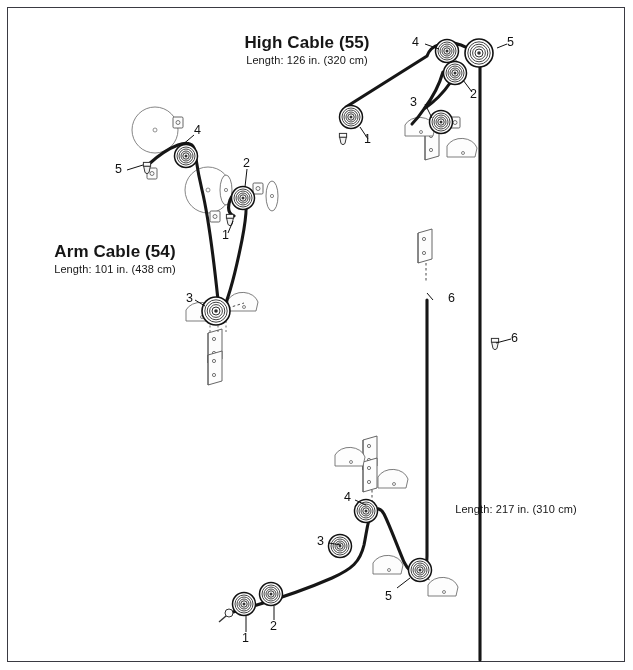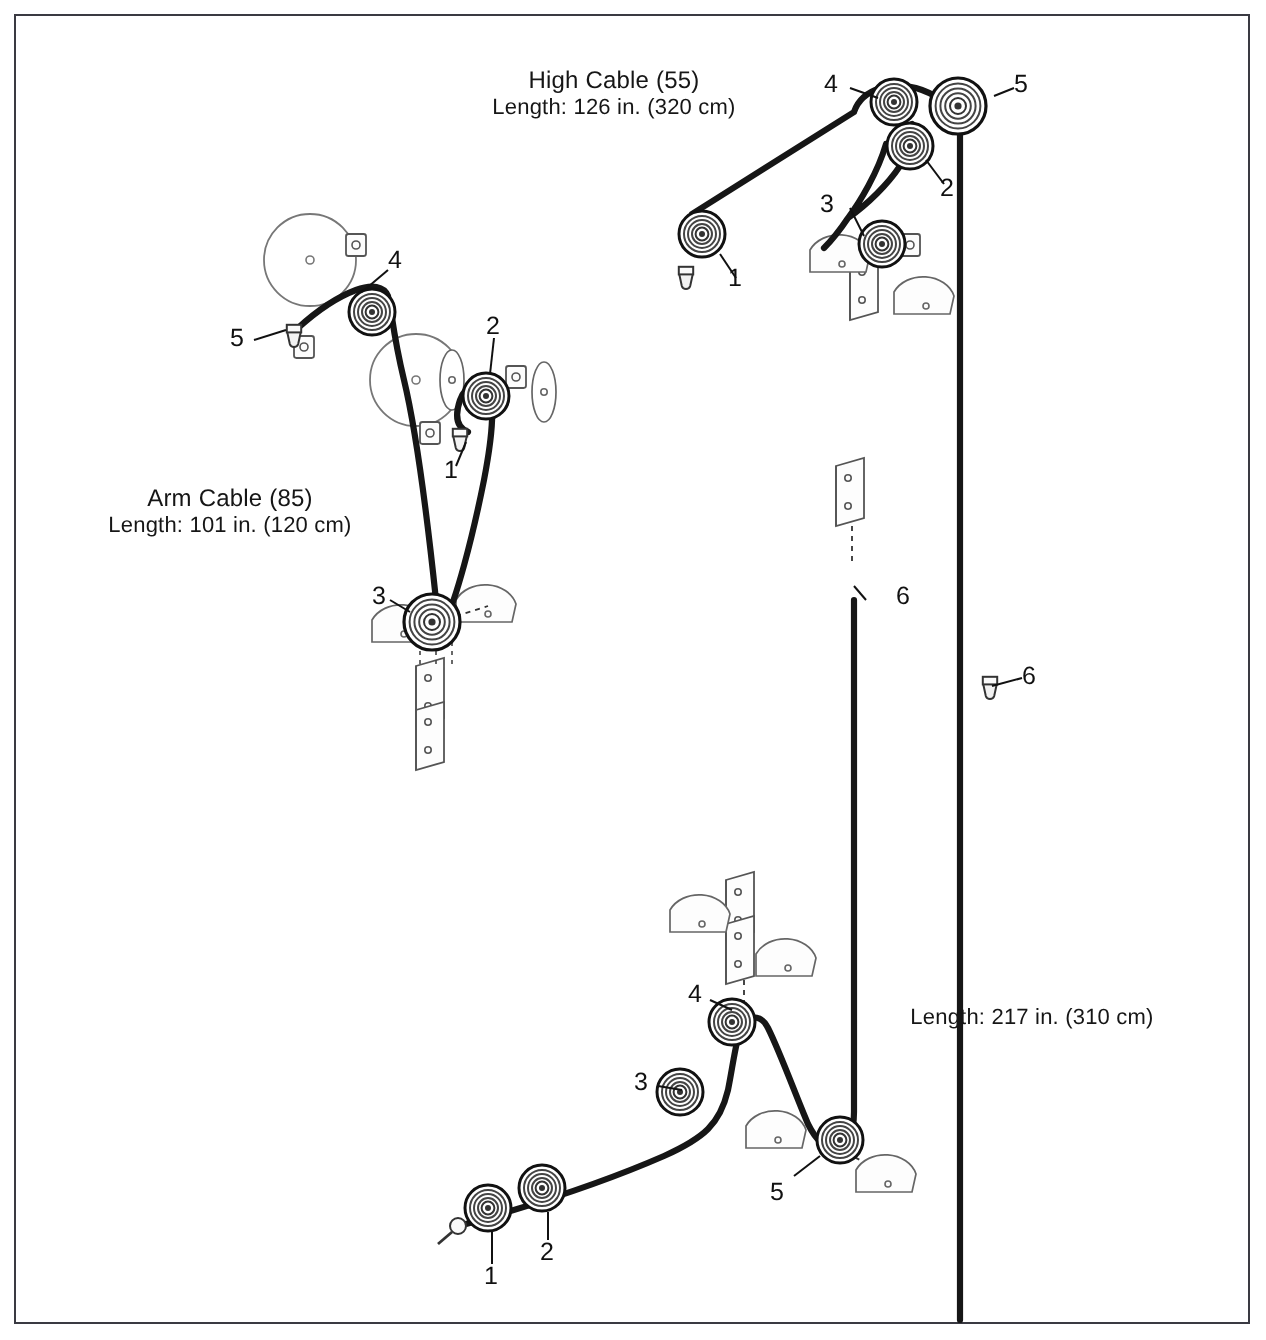--- a/index.html
+++ b/index.html
@@ -28,22 +28,22 @@
   }
   .lbl{
     position:absolute;
     text-align:center;
     line-height:1.22;
     white-space:nowrap;
     color:#161616;
   }
   .lbl .ttl{
     display:block;
-    font-size:12px;
-    font-weight:normal;
+    font-size:17px;
+    font-weight:bold;
     letter-spacing:.1px;
   }
   .lbl .sub{
     display:block;
     font-size:11px;
     font-weight:normal;
     letter-spacing:.1px;
   }
   .num{
     position:absolute;
@@ -232,22 +232,22 @@
       <path d="M397,588 L410,578" stroke="#111" stroke-width="1" fill="none"></path>
     </g>
   </svg>
 
   <div class="lbl" id="lbl-high">
     <span class="ttl">High Cable (55)</span>
     <span class="sub">Length: 126 in. (320 cm)</span>
   </div>
 
   <div class="lbl" id="lbl-arm">
-    <span class="ttl">Arm Cable (85)</span>
-    <span class="sub">Length: 101 in. (120 cm)</span>
+    <span class="ttl">Arm Cable (54)</span>
+    <span class="sub">Length: 101 in. (438 cm)</span>
   </div>
 
   <div class="lbl" id="lbl-low">
     <span class="sub">Length: 217 in. (310 cm)</span>
   </div>
 
   <div class="num" style="left:364px;top:133px;">1</div>
   <div class="num" style="left:470px;top:88px;">2</div>
   <div class="num" style="left:410px;top:96px;">3</div>
   <div class="num" style="left:412px;top:36px;">4</div>

